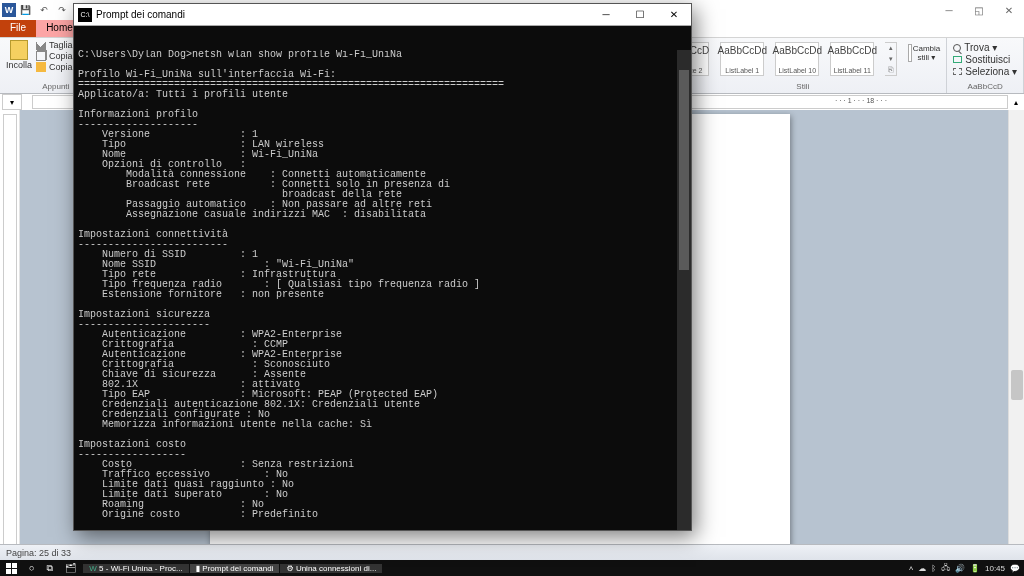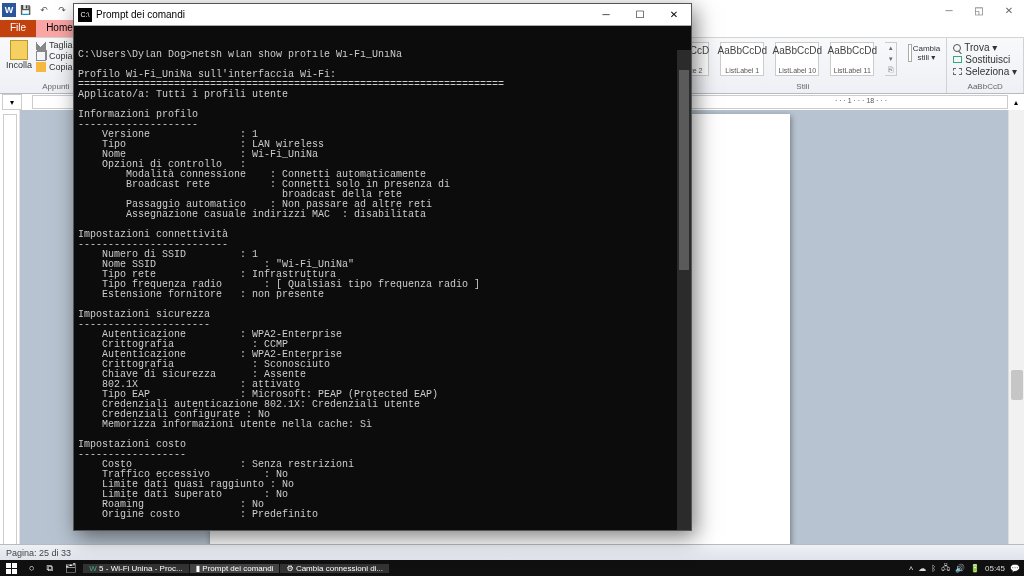--- a/index.html
+++ b/index.html
@@ -240,30 +240,30 @@
         <span></span>
         <span></span>
         <span></span>
       </span>
     </div>
   <div class="tbtn">○</div>
   <div class="tbtn">⧉</div>
   <div class="tbtn">🗂</div>
   <div class="running"><span style="color:#4a8;">W</span>&nbsp;<span>5 - Wi-Fi Unina - Proc...</span></div>
   <div class="running active"><span>▮</span>&nbsp;<span>Prompt dei comandi</span></div>
-  <div class="running"><span>⚙</span>&nbsp;<span>Cambia connessioni di...</span></div>
+  <div class="running"><span>⚙</span>&nbsp;<span>Unina connessioni di...</span></div>
   <div class="spacer"></div>
   <div class="tray">
     <span>˄</span>
     <span>☁</span>
     <span>ᛒ</span>
     <span>🖧</span>
     <span>🔊</span>
     <span>🔋</span>
-    <span>05:45</span>
+    <span>10:45</span>
     <span>💬</span>
   </div>
 </div>
 
 <div class="cmd">
   <div class="cmd-title">
     <div class="cico">C:\</div>
     <div class="ctitle">Prompt dei comandi</div>
     <div class="cbtns">
       <div class="cbtn">─</div>

